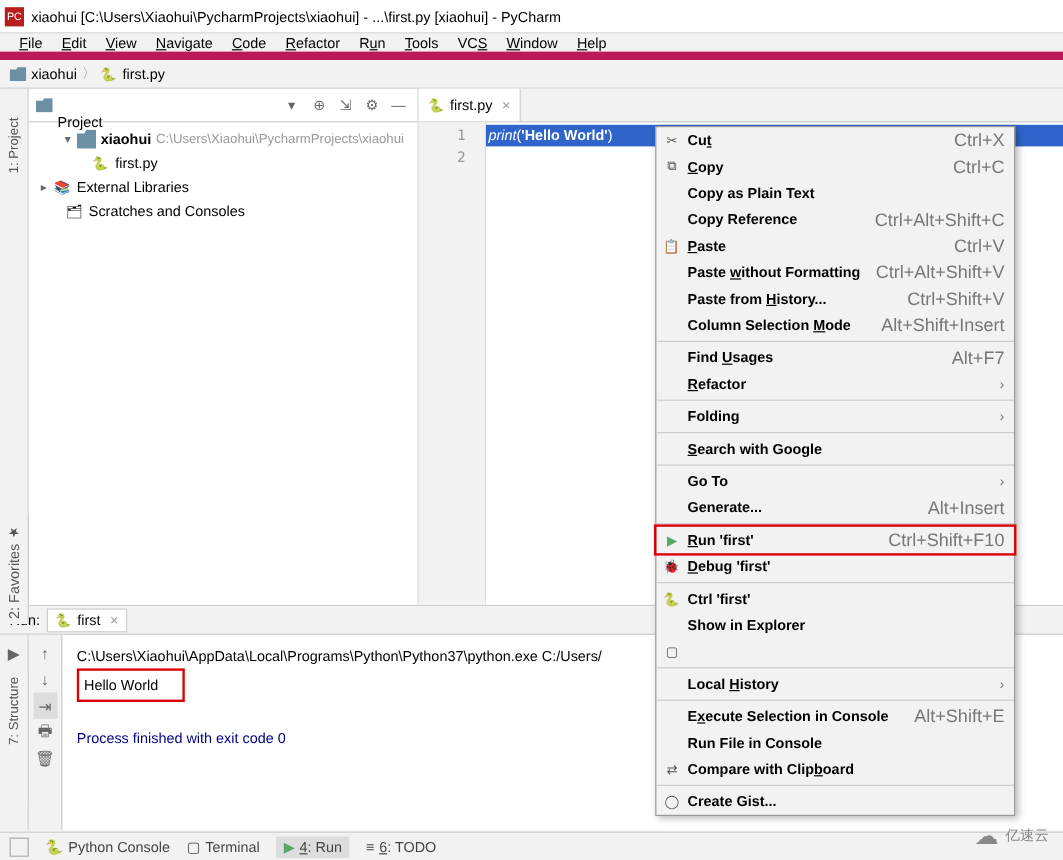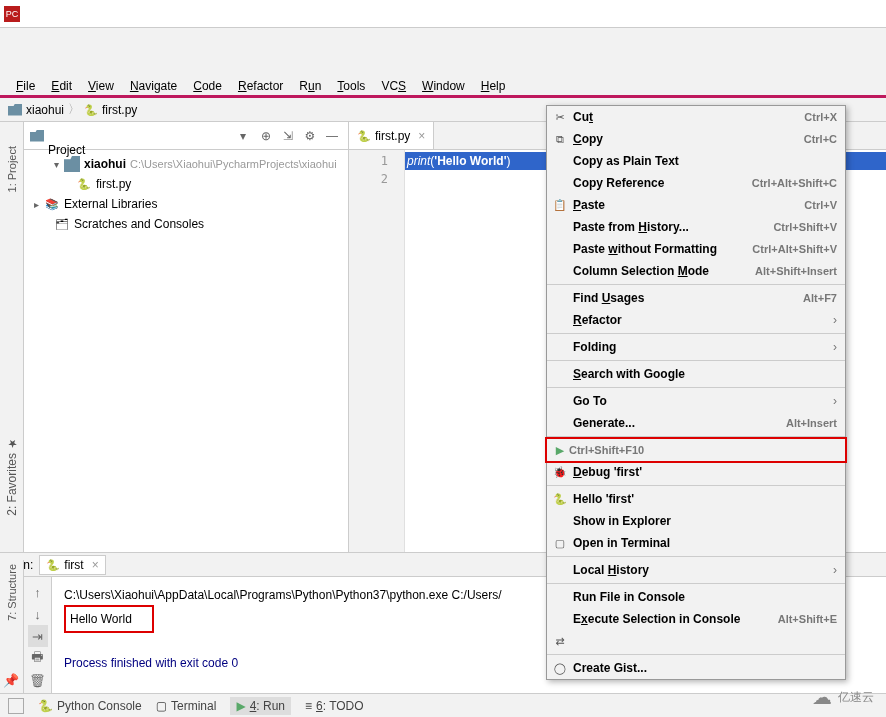--- a/index.html
+++ b/index.html
@@ -2,21 +2,21 @@
 <html><head>
   <meta charset="utf-8">
   <style>
     * { margin: 0; padding: 0; box-sizing: border-box; font-family: "Segoe UI", Arial, sans-serif; font-size: 12px; }
     body { background: #f2f2f2; width: 886px; height: 717px; overflow: hidden; position: relative; }
     
     .titlebar { height: 28px; background: #fff; display: flex; align-items: center; padding-left: 4px; border-bottom: 1px solid #ccc; }
     .titlebar-icon { width: 16px; height: 16px; background: #b91c1c; color: #fff; font-size: 9px; display: flex; align-items: center; justify-content: center; font-weight: normal; margin-right: 6px; }
     .titlebar-text { font-size: 12px; color: #000; }
     
-    .menubar { height: 22px; background: #f2f2f2; display: flex; align-items: center; padding-left: 8px; border-bottom: 3px solid #be185d; margin-top: 48px; }
+    .menubar { height: 22px; background: #f2f2f2; display: flex; align-items: center; padding-left: 8px; border-bottom: 7px solid #be185d; }
     .menubar-item { padding: 2px 8px; cursor: default; }
     .menubar-item u { text-decoration: underline; }
     
     .navbar { height: 24px; background: #f2f2f2; display: flex; align-items: center; padding-left: 8px; border-bottom: 1px solid #ccc; }
     .nav-folder { display: flex; align-items: center; gap: 4px; }
     .folder-icon { width: 14px; height: 12px; background: #6b8fa3; clip-path: polygon(0 20%, 40% 20%, 50% 0, 100% 0, 100% 100%, 0 100%); }
     .nav-sep { margin: 0 4px; color: #999; }
     .py-icon { width: 14px; height: 14px; display: inline-block; }
     .py-icon::before { content: "🐍"; font-size: 11px; }
     
@@ -52,21 +52,21 @@
     .code-line { height: 18px; }
     .code-line.selected { background: #2f65ca; color: #fff; padding-left: 2px; }
     .code-fn { font-style: italic; }
     .code-str { color: #fff; font-weight: bold; }
     
     .context-menu { position: absolute; left: 546px; top: 105px; width: 300px; background: #f2f2f2; border: 1px solid #999; box-shadow: 2px 2px 6px rgba(0,0,0,0.3); z-index: 100; }
     .ctx-item { display: flex; align-items: center; height: 22px; padding: 0 8px 0 4px; }
     .ctx-icon { width: 18px; display: flex; align-items: center; justify-content: center; font-size: 11px; color: #555; }
     .ctx-label { flex: 1; padding-left: 4px; font-weight: bold; }
     .ctx-label u { text-decoration: underline; }
-    .ctx-shortcut { color: #777; font-size: 11px; font-weight: bold; }
+    .ctx-shortcut { color: #777; font-size: 15px; }
     .ctx-arrow { color: #777; margin-left: auto; }
     .ctx-sep { height: 1px; background: #ccc; margin: 2px 0; }
     .ctx-highlighted { outline: 2px solid #d00; }
     .play-icon { color: #59a869; }
     .bug-icon { color: #59a869; }
     .run-wrap { display: flex; flex-direction: column; width: 100%; }
     .run-top { height: 24px; display: flex; align-items: center; padding: 0 8px; background: #f2f2f2; border-bottom: 1px solid #ccc; gap: 6px; }
     .run-tab { display: flex; align-items: center; gap: 4px; padding: 2px 6px; background: #fff; border: 1px solid #ccc; }
     .run-body { flex: 1; display: flex; }
     .run-toolbar { width: 24px; display: flex; flex-direction: column; align-items: center; background: #f2f2f2; border-right: 1px solid #ccc; padding-top: 4px; }
@@ -82,20 +82,21 @@
     .status-item.active { background: #ddd; padding: 2px 6px; }
     
     .watermark { position: absolute; right: 12px; bottom: 8px; display: flex; align-items: center; gap: 6px; color: #888; font-size: 16px; }
     .watermark-icon { font-size: 20px; }
   </style>
 </head>
 <body>
 
 <div class="titlebar">
   <div class="titlebar-icon">PC</div>
+  <div class="titlebar-text">xiaohui [C:\Users\Xiaohui\PycharmProjects\xiaohui] - ...\first.py [xiaohui] - PyCharm</div>
 </div>
 
 <div class="menubar">
   <div class="menubar-item"><u>F</u>ile</div>
   <div class="menubar-item"><u>E</u>dit</div>
   <div class="menubar-item"><u>V</u>iew</div>
   <div class="menubar-item"><u>N</u>avigate</div>
   <div class="menubar-item"><u>C</u>ode</div>
   <div class="menubar-item"><u>R</u>efactor</div>
   <div class="menubar-item">R<u>u</u>n</div>
@@ -197,30 +198,30 @@
       <div class="ctx-label">Copy Reference</div>
       <div class="ctx-shortcut">Ctrl+Alt+Shift+C</div>
     </div>
     <div class="ctx-item">
       <div class="ctx-icon">📋</div>
       <div class="ctx-label"><u>P</u>aste</div>
       <div class="ctx-shortcut">Ctrl+V</div>
     </div>
     <div class="ctx-item">
       <div class="ctx-icon"></div>
+      <div class="ctx-label">Paste <u>w</u>ithout Formatting</div>
+      <div class="ctx-shortcut">Ctrl+Alt+Shift+V</div>
+    </div>
+    <div class="ctx-item">
+      <div class="ctx-icon"></div>
       <div class="ctx-label">Paste from <u>H</u>istory...</div>
       <div class="ctx-shortcut">Ctrl+Shift+V</div>
     </div>
     <div class="ctx-item">
       <div class="ctx-icon"></div>
-      <div class="ctx-label">Paste <u>w</u>ithout Formatting</div>
-      <div class="ctx-shortcut">Ctrl+Alt+Shift+V</div>
-    </div>
-    <div class="ctx-item">
-      <div class="ctx-icon"></div>
       <div class="ctx-label">Column Selection <u>M</u>ode</div>
       <div class="ctx-shortcut">Alt+Shift+Insert</div>
     </div>
     <div class="ctx-sep"></div>
     <div class="ctx-item">
       <div class="ctx-icon"></div>
       <div class="ctx-label">Find <u>U</u>sages</div>
       <div class="ctx-shortcut">Alt+F7</div>
     </div>
     <div class="ctx-item">
@@ -246,57 +247,58 @@
       <div class="ctx-arrow">›</div>
     </div>
     <div class="ctx-item">
       <div class="ctx-icon"></div>
       <div class="ctx-label">Generate...</div>
       <div class="ctx-shortcut">Alt+Insert</div>
     </div>
     <div class="ctx-sep"></div>
     <div class="ctx-item ctx-highlighted">
       <div class="ctx-icon play-icon">▶</div>
+      <div class="ctx-label"><u>R</u>un 'first'</div>
       <div class="ctx-shortcut">Ctrl+Shift+F10</div>
     </div>
     <div class="ctx-item">
       <div class="ctx-icon bug-icon">🐞</div>
       <div class="ctx-label"><u>D</u>ebug 'first'</div>
     </div>
     <div class="ctx-sep"></div>
     <div class="ctx-item">
       <div class="ctx-icon">🐍</div>
-      <div class="ctx-label">Hello 'first'</div>
+      <div class="ctx-label">Ctrl 'first'</div>
     </div>
     <div class="ctx-item">
       <div class="ctx-icon"></div>
       <div class="ctx-label">Show in Explorer</div>
     </div>
     <div class="ctx-item">
       <div class="ctx-icon">▢</div>
-      <div class="ctx-label">Open in Terminal</div>
     </div>
     <div class="ctx-sep"></div>
     <div class="ctx-item">
       <div class="ctx-icon"></div>
       <div class="ctx-label">Local <u>H</u>istory</div>
       <div class="ctx-arrow">›</div>
     </div>
     <div class="ctx-sep"></div>
     <div class="ctx-item">
       <div class="ctx-icon"></div>
-      <div class="ctx-label">Run File in Console</div>
-    </div>
-    <div class="ctx-item">
-      <div class="ctx-icon"></div>
       <div class="ctx-label">E<u>x</u>ecute Selection in Console</div>
       <div class="ctx-shortcut">Alt+Shift+E</div>
     </div>
     <div class="ctx-item">
+      <div class="ctx-icon"></div>
+      <div class="ctx-label">Run File in Console</div>
+    </div>
+    <div class="ctx-item">
       <div class="ctx-icon">⇄</div>
+      <div class="ctx-label">Compare with Clip<u>b</u>oard</div>
     </div>
     <div class="ctx-sep"></div>
     <div class="ctx-item">
       <div class="ctx-icon">◯</div>
       <div class="ctx-label">Create Gist...</div>
     </div>
   </div>
 
 <div class="run-wrap" style="height:188px;border-top:1px solid #ccc;background:#fff;">
   <div class="run-top">

